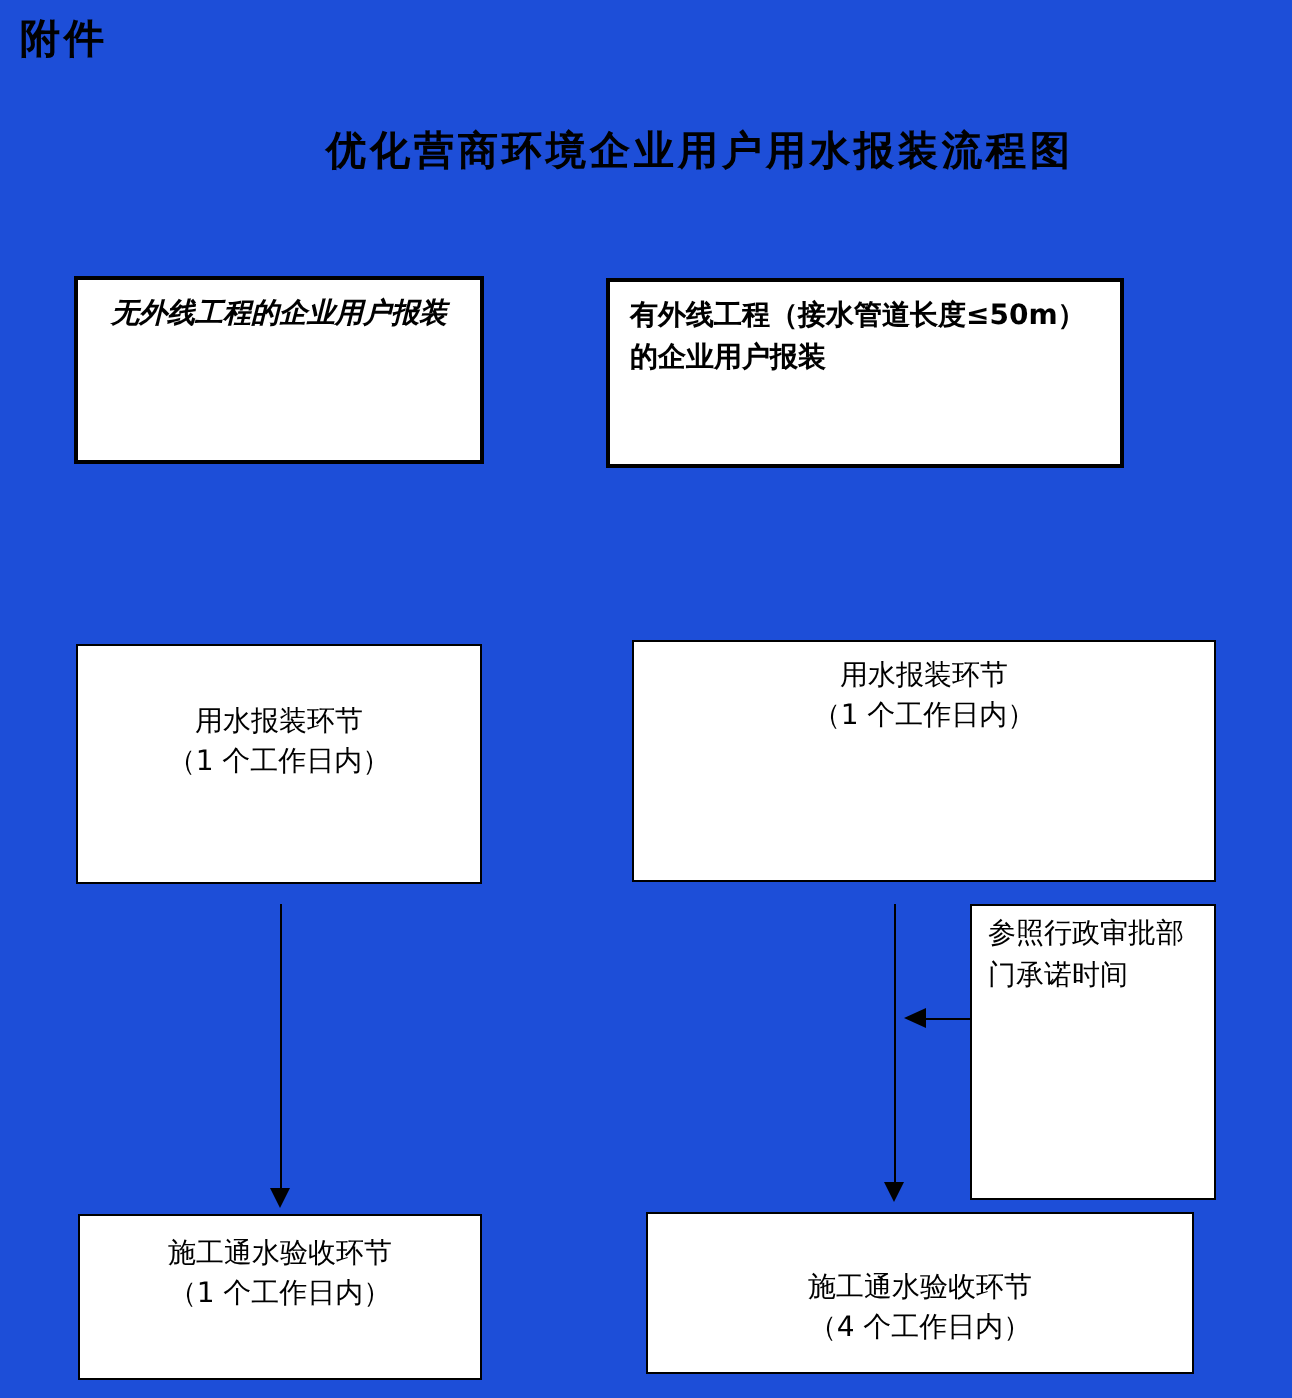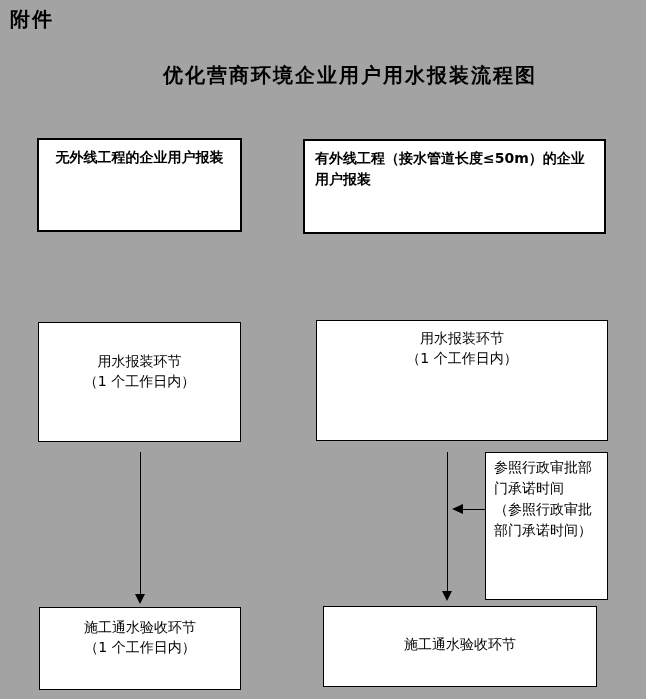--- a/index.html
+++ b/index.html
@@ -5,21 +5,21 @@
   html, body {
     margin: 0;
     padding: 0;
     background: #ffffff;
     font-family: "DejaVu Sans", "Liberation Sans", sans-serif;
   }
   .canvas {
     position: relative;
     width: 646px;
     height: 699px;
-    background: #a3a3a3;
+    background: #1d4ed8;
     color: #000000;
     overflow: hidden;
   }
   .attachment {
     position: absolute;
     left: 10px;
     top: 6px;
     font-size: 20px;
     font-weight: bold;
     letter-spacing: 2px;
@@ -42,23 +42,24 @@
     font-size: 14px;
     line-height: 20px;
   }
   .box.thick { border-width: 2px; }
   .box .head { font-weight: normal; }
   .center { text-align: center; }
 
   .box-entry-left {
     left: 37px; top: 138px; width: 205px; height: 94px;
     padding-top: 7px;
+    font-style: italic;
   }
   .box-entry-right {
-    left: 303px; top: 139px; width: 303px; height: 95px;
+    left: 303px; top: 139px; width: 259px; height: 95px;
     padding: 7px 10px 0 10px;
     line-height: 21px;
     font-weight: bold;
   }
   .box-step1-left {
     left: 38px; top: 322px; width: 203px; height: 120px;
     padding-top: 28px;
   }
   .box-step1-right {
     left: 316px; top: 320px; width: 292px; height: 121px;
@@ -130,34 +131,34 @@
     <div>（1 个工作日内）</div>
   </div>
 
   <div class="box box-step1-right center">
     <div class="head">用水报装环节</div>
     <div>（1 个工作日内）</div>
   </div>
 
   <div class="box box-side-note">
     <div>参照行政审批部门承诺时间</div>
-    <div>（参照行政审批部门承诺时间）</div>
   </div>
 
   <div class="shaft-v arrow-left-shaft"></div>
   <div class="head-down arrow-left-head"></div>
 
   <div class="shaft-v arrow-right-shaft"></div>
   <div class="head-down arrow-right-head"></div>
 
   <div class="shaft-h arrow-side-shaft"></div>
   <div class="head-left arrow-side-head"></div>
 
   <div class="box box-step2-left center">
     <div class="head">施工通水验收环节</div>
     <div>（1 个工作日内）</div>
   </div>
 
   <div class="box box-step2-right center">
     <div class="head">施工通水验收环节</div>
+    <div>（4 个工作日内）</div>
   </div>
 
 </div>
 
 </body></html>

